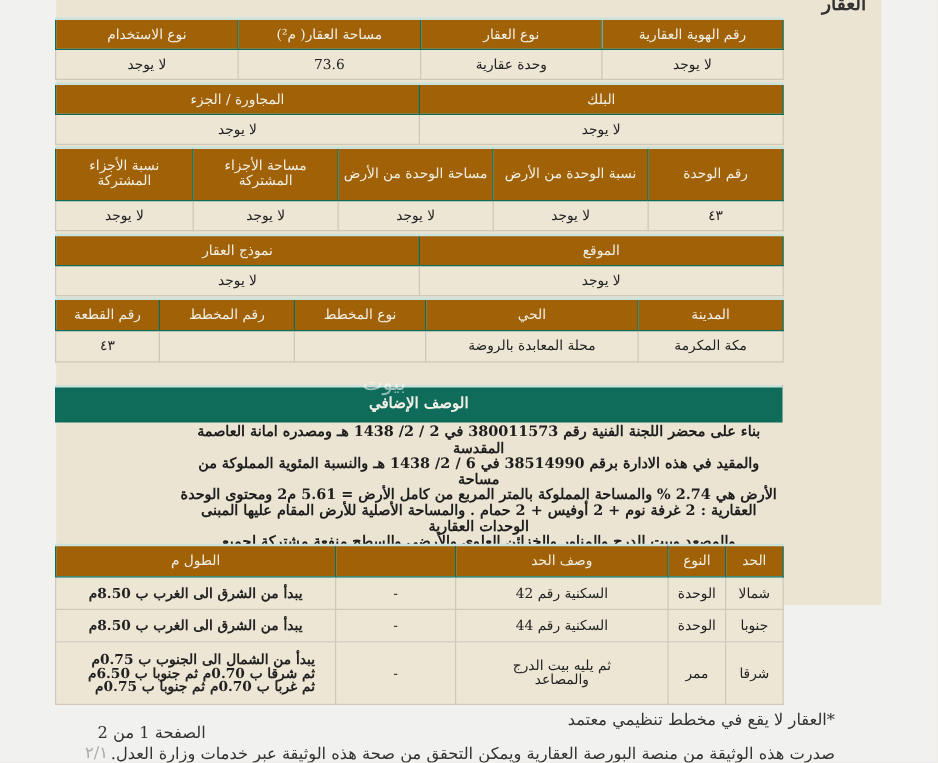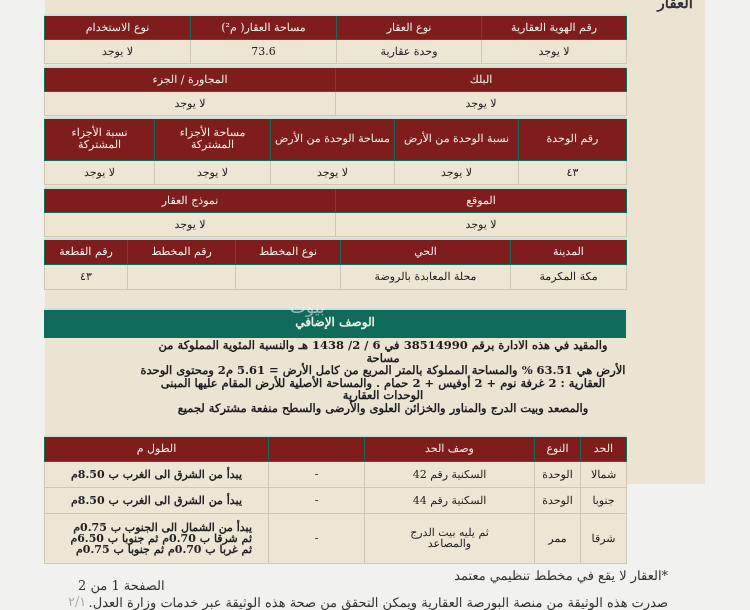--- a/index.html
+++ b/index.html
@@ -14,21 +14,21 @@
     }
     .tbl {
       position: absolute; left: 44px; width: 582px; direction: rtl;
       border-collapse: collapse; table-layout: fixed;
     }
     .tbl td, .tbl th {
       border: 1px solid #cfc8b6; text-align: center; font-size: 11px; color: #222;
       font-weight: normal; padding: 0 4px; overflow: hidden; white-space: nowrap;
     }
     .tbl th {
-      background: #7f1d1d; color: #f0f0e6; border-color: #0f6b5a;
+      background: #a16207; color: #f0f0e6; border-color: #0f6b5a;
       border-top: 2px solid #c9e2dc;
     }
     .tbl th.ml { white-space: normal; line-height: 12px; }
     .tbl td { background: #ede6d5; }
     .wrap { white-space: normal !important; line-height: 11px; }
     .desc-bar {
       position: absolute; left: 44px; width: 582px; height: 30px;
       background: #0f6b5a; border-top: 2px solid #c9e2dc;
       color: #f0f0e6; font-size: 12px; font-weight: bold; text-align: center; line-height: 24px; direction: rtl;
     }
@@ -155,22 +155,23 @@
     <td></td>
     <td></td>
     <td>٤٣</td>
   </tr>
 </tbody>
   </table>
 
 <div class="desc-bar" style="top:308px;">الوصف الإضافي</div>
 <div class="watermark">بيوت</div>
 <div class="desc-text" style="top:339px;">
+  <div>بناء على محضر اللجنة الفنية رقم 380011573 في 2 / 2/ 1438 هـ ومصدره امانة العاصمة المقدسة</div>
   <div>والمقيد في هذه الادارة برقم 38514990 في 6 / 2/ 1438 هـ والنسبة المئوية المملوكة من مساحة</div>
-  <div>الأرض هي 63.51 % والمساحة المملوكة بالمتر المربع من كامل الأرض = 5.61 م2 ومحتوى الوحدة</div>
+  <div>الأرض هي 2.74 % والمساحة المملوكة بالمتر المربع من كامل الأرض = 5.61 م2 ومحتوى الوحدة</div>
   <div>العقارية : 2 غرفة نوم + 2 أوفيس + 2 حمام . والمساحة الأصلية للأرض المقام عليها المبنى</div>
   <div>الوحدات العقارية</div>
   <div>والمصعد وبيت الدرج والمناور والخزائن العلوى والأرضى والسطح منفعة مشتركة لجميع</div>
 </div>
 
 <table class="tbl" style="top:435px;">
   <colgroup>
       <col style="width:46px">
       <col style="width:46px">
       <col style="width:170px">

